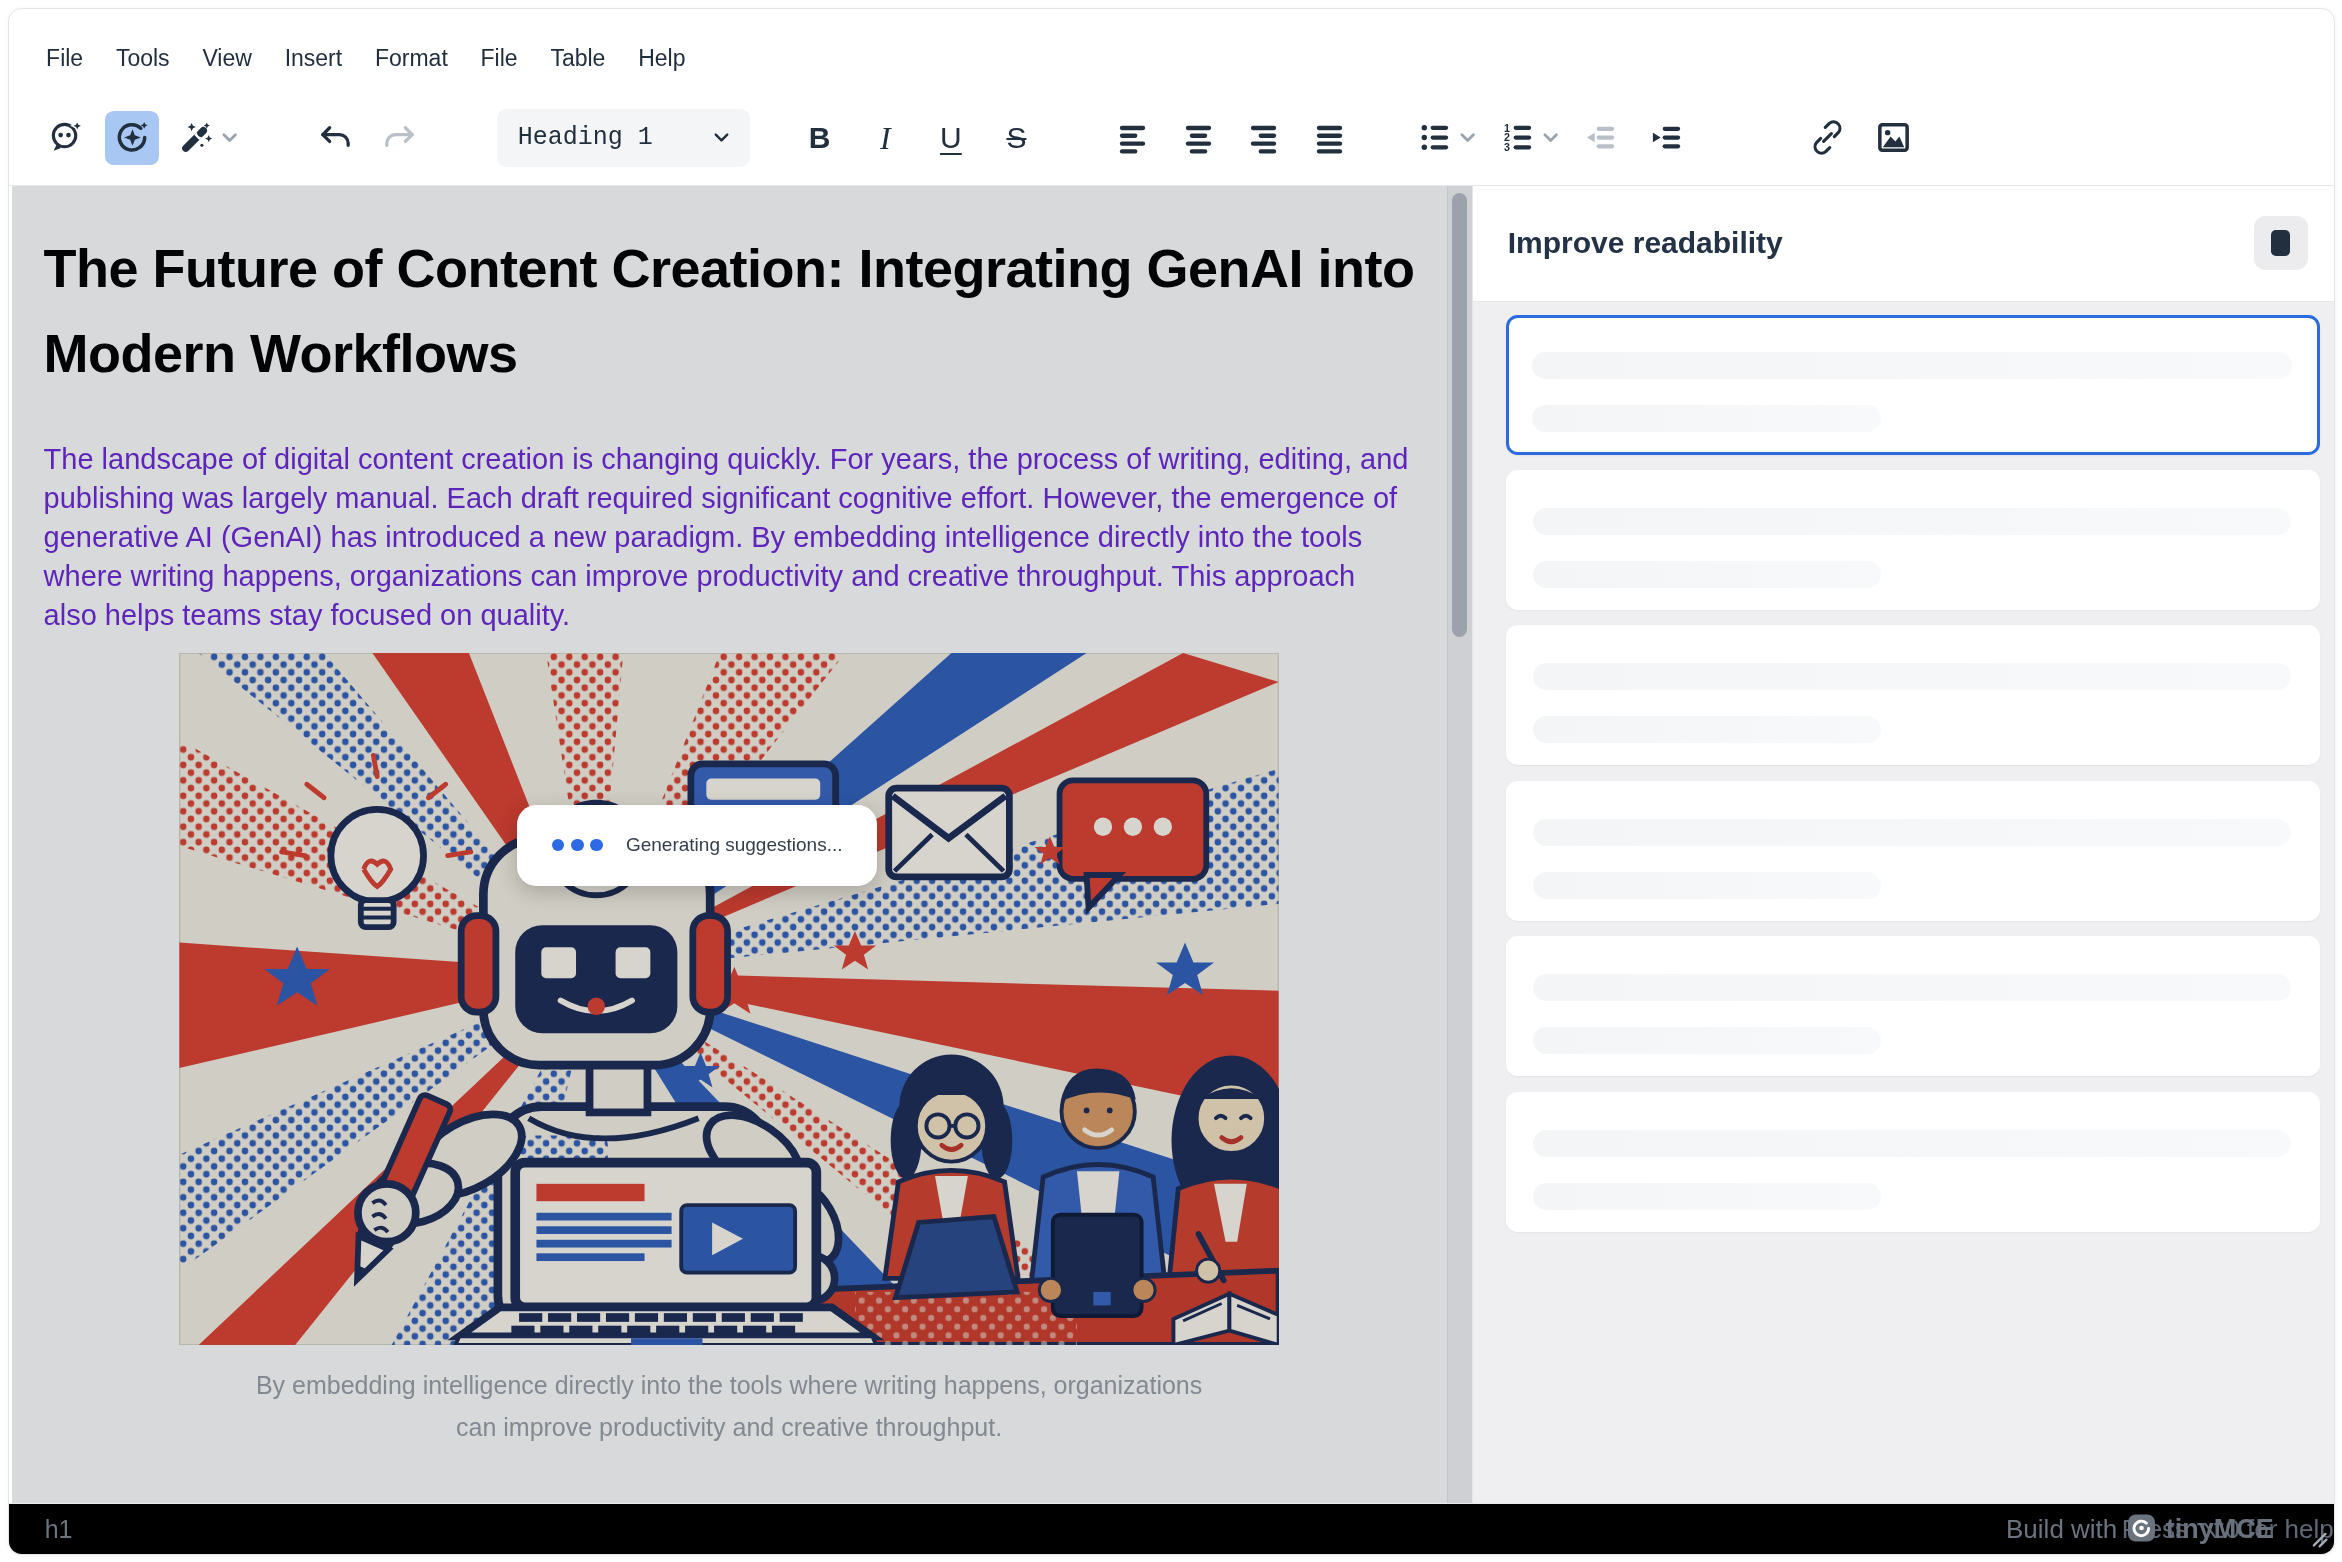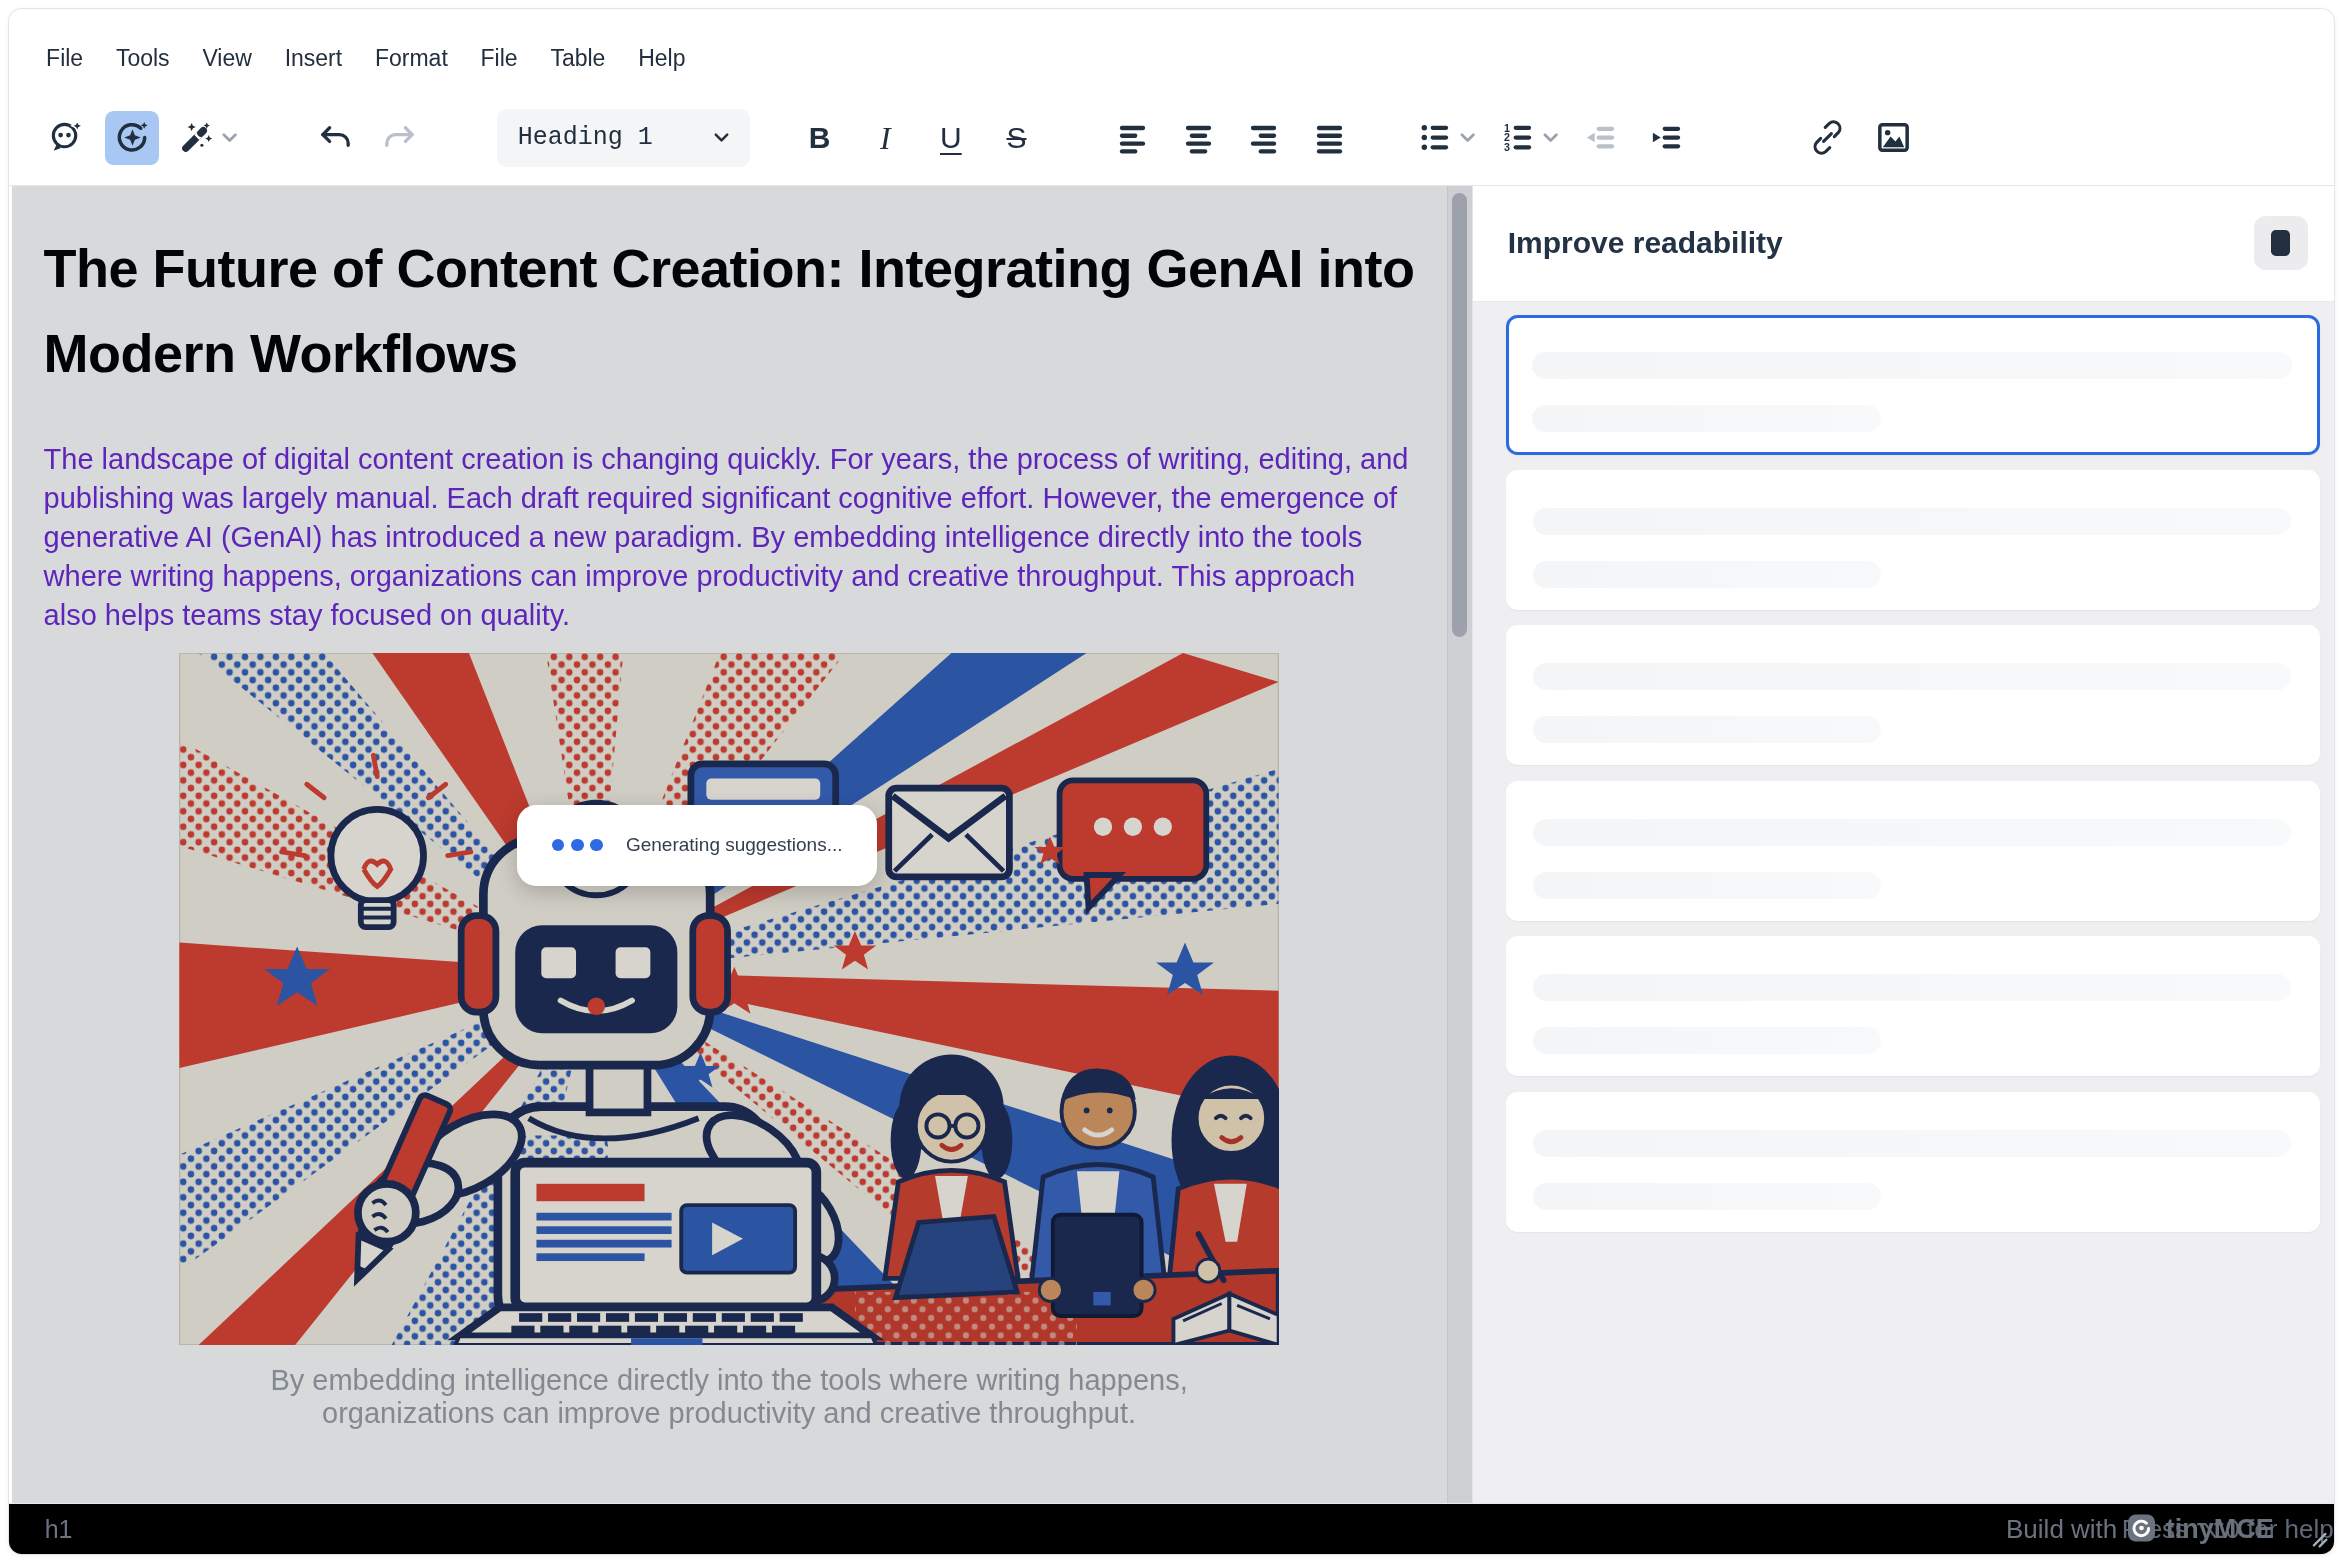--- a/index.html
+++ b/index.html
@@ -28,21 +28,21 @@
   .glyph.b { font-weight:800; }
   .glyph.i { font-family:"Liberation Serif", serif; font-style:italic; font-size:32px; }
   .glyph.u { text-decoration:underline; text-underline-offset:4.8px; text-decoration-thickness:2.4px; }
   .glyph.s { text-decoration:line-through; text-decoration-thickness:2.4px; }
   
   .editor-region { position:absolute; left:2.9px; top:177px; width:1460px; height:1317px; background:#ffffff; overflow:hidden; }
   .doc { position:absolute; left:0; top:0; width:1435px; padding:0 32px; }
   .doc h1 { margin-top:40px; font-size:54px; line-height:85px; font-weight:700; color:#000; letter-spacing:-0.5px; }
   .doc p.body-text { margin-top:44px; font-size:29px; line-height:39px; color:#6d28d9; }
   .doc figure { margin:18.3px auto 0; width:1100px; }
-  .doc figcaption { margin-top:15.4px; font-size:29px; line-height:33px; color:#9aa0a7; text-align:center; padding:0 58px; }
+  .doc figcaption { margin-top:15.4px; font-size:25px; line-height:42px; color:#9aa0a7; text-align:center; padding:0 58px; }
   .scroll-track { position:absolute; right:0; top:0; bottom:0; width:25px; background:#f4f5f7; border-left:1px solid #e7e8eb; }
   .scroll-thumb { position:absolute; left:4.8px; top:7.7px; width:14.5px; height:444px; background:#b8bdc6; border-radius:7.7px; }
   .dim-overlay { position:absolute; inset:0; background:rgba(17,24,39,0.165); }
   .toast {
     position:absolute; left:505px; top:619px; height:81px; padding:0 35px;
     background:#fff; border-radius:19.3px; box-shadow:0 5.8px 21px rgba(0,0,0,.20);
     display:flex; align-items:center; gap:23px;
   }
   .toast-dots { display:flex; gap:6.8px; }
   .toast-dots span { width:12.6px; height:12.6px; border-radius:50%; background:#2e6ae3; }

